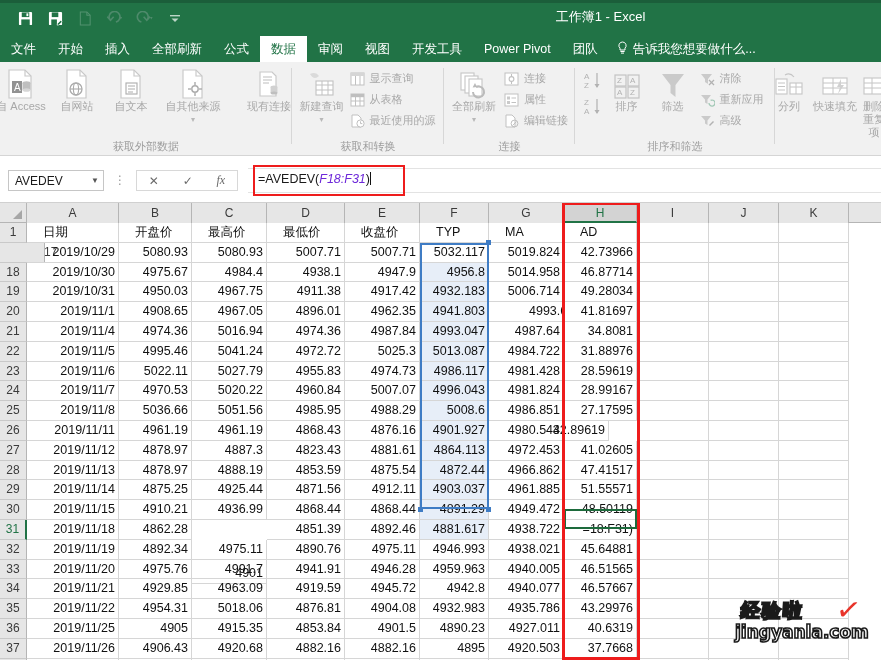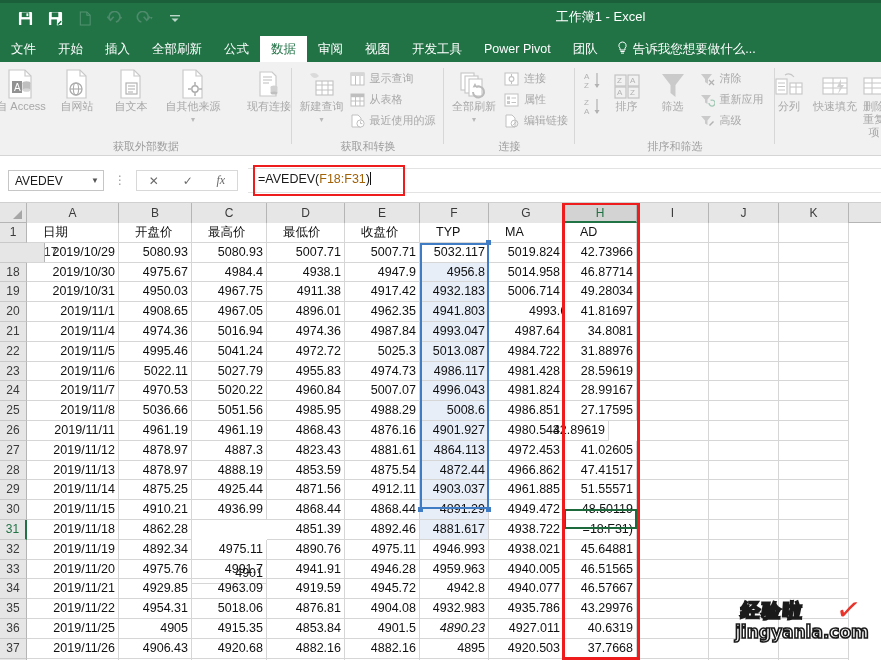--- a/index.html
+++ b/index.html
@@ -106,21 +106,21 @@
   .fbox{
     position:absolute; left:248px; top:168px; width:880px; height:25px;
     border-top:1px solid #e3e3e3; border-bottom:1px solid #e3e3e3;
     background:#fff;
   }
   .fval{
     position:absolute; left:258px; top:172px;
     font-size:12.5px; color:#1a1a1a; white-space:pre;
     font-family:"Liberation Sans", sans-serif;
   }
-  .fval .ref{ color:#a16207; }
+  .fval .ref{ color:#6d28d9;font-style:italic; }
   .caretbar{
     display:inline-block; width:1px; height:13px; background:#111;
     vertical-align:-2px; margin-left:0px;
   }
   .redbox-formula{
     position:absolute; left:253px; top:165px; width:152px; height:31px;
     border:2px solid #ee1c1c; pointer-events:none;
   }
 
   
@@ -865,21 +865,21 @@
       <div class="cell num" style="left: 489px; width: 75px; top: 396.2px; height: 19.8px;">4935.786</div>
       <div class="cell num" style="left: 564px; width: 73px; top: 396.2px; height: 19.8px;">43.29976</div>
       <div class="cell num" style="left: 637px; width: 72px; top: 396.2px; height: 19.8px;"></div>
       <div class="cell num" style="left: 709px; width: 70px; top: 396.2px; height: 19.8px;"></div>
       <div class="cell num" style="left: 779px; width: 70px; top: 396.2px; height: 19.8px;"></div>
       <div class="cell num" style="left: 27px; width: 92px; top: 416px; height: 19.8px;">2019/11/25</div>
       <div class="cell num" style="left: 119px; width: 73px; top: 416px; height: 19.8px;">4905</div>
       <div class="cell num" style="left: 192px; width: 75px; top: 416px; height: 19.8px;">4915.35</div>
       <div class="cell num" style="left: 267px; width: 78px; top: 416px; height: 19.8px;">4853.84</div>
       <div class="cell num" style="left: 345px; width: 75px; top: 416px; height: 19.8px;">4901.5</div>
-      <div class="cell num" style="left: 420px; width: 69px; top: 416px; height: 19.8px; font-style: italic;">4890.23</div>
+      <div class="cell num" style="left: 420px; width: 69px; top: 416px; height: 19.8px;">4890.23</div>
       <div class="cell num" style="left: 489px; width: 75px; top: 416px; height: 19.8px;">4927.011</div>
       <div class="cell num" style="left: 564px; width: 73px; top: 416px; height: 19.8px;">40.6319</div>
       <div class="cell num" style="left: 637px; width: 72px; top: 416px; height: 19.8px;"></div>
       <div class="cell num" style="left: 709px; width: 70px; top: 416px; height: 19.8px;"></div>
       <div class="cell num" style="left: 779px; width: 70px; top: 416px; height: 19.8px;"></div>
       <div class="cell num" style="left: 27px; width: 92px; top: 435.8px; height: 19.8px;">2019/11/26</div>
       <div class="cell num" style="left: 119px; width: 73px; top: 435.8px; height: 19.8px;">4906.43</div>
       <div class="cell num" style="left: 192px; width: 75px; top: 435.8px; height: 19.8px;">4920.68</div>
       <div class="cell num" style="left: 267px; width: 78px; top: 435.8px; height: 19.8px;">4882.16</div>
       <div class="cell num" style="left: 345px; width: 75px; top: 435.8px; height: 19.8px;">4882.16</div>

